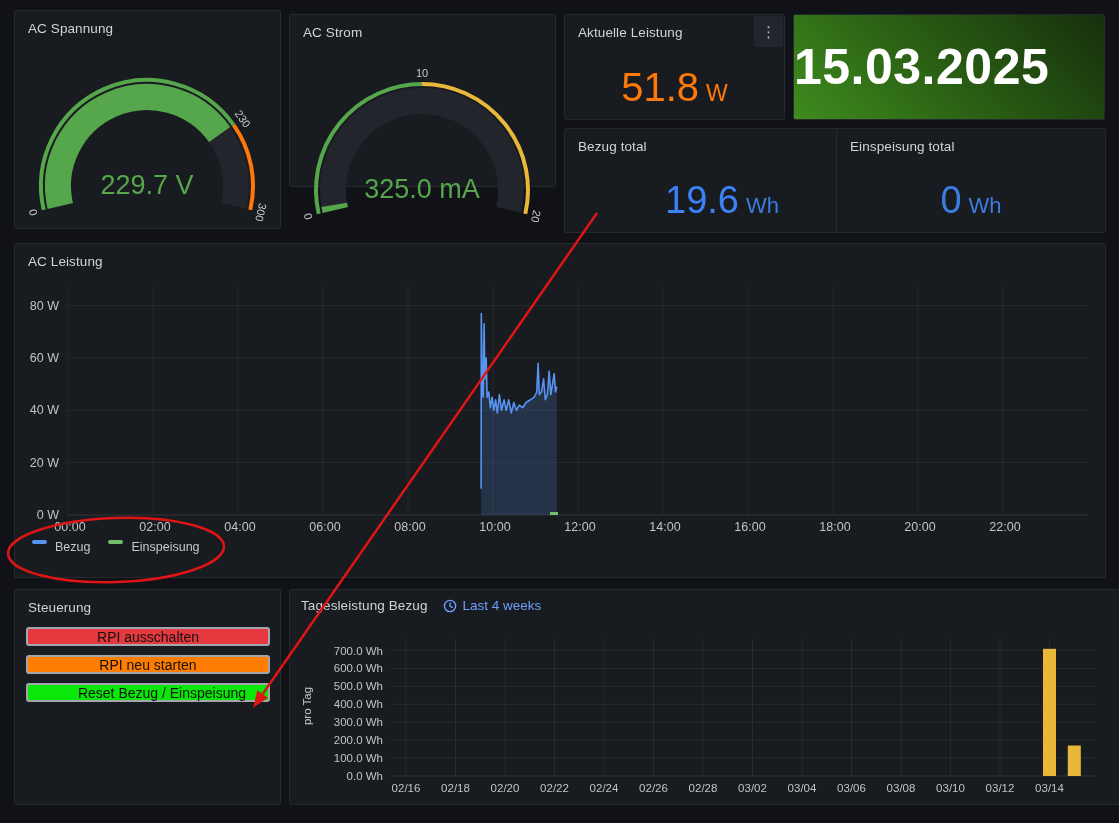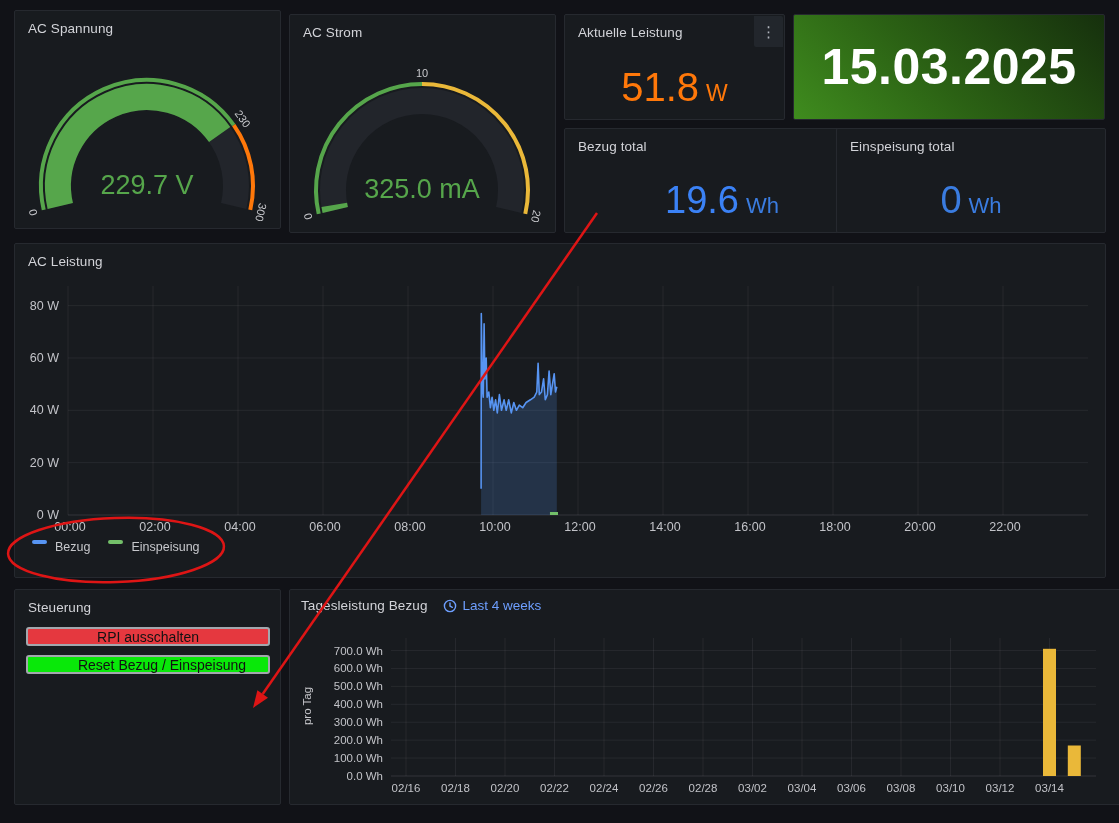--- a/index.html
+++ b/index.html
@@ -22,21 +22,21 @@
   }
   .stat-big { font-weight:500; line-height:1; }
   .stat-unit { font-weight:500; line-height:1; }
   .kebab {
     position:absolute; right:1px; top:1px; width:29px; height:31px;
     background:#22262c; color:#b0b5bd; display:flex; align-items:center;
     justify-content:center; font-size:15px; border-radius:0 2px 0 2px; cursor:pointer;
   }
   .datepanel {
     background:linear-gradient(225deg,#16300d 0%, #2b6114 55%, #3f8c1e 100%);
-    display:flex; align-items:center; justify-content:center;
+    display:flex; align-items:center; justify-content:flex-start;
     border:1px solid #26292f; border-radius:2px; box-sizing:border-box; position:absolute;
   }
   .dateval { color:#ffffff; font-size:50px; font-weight:700; letter-spacing:.5px; }
   .legend {
     position:absolute; left:17px; top:296px; display:flex; gap:18px;
     align-items:center; font-size:12.5px; color:#c7c8cc;
   }
   .legitem { display:flex; align-items:flex-start; gap:8px; cursor:pointer; }
   .legdash { width:15px; height:4px; border-radius:2px; display:inline-block; }
   .btncol { position:absolute; left:11px; right:10px; top:37px; }
@@ -66,21 +66,21 @@
         <path d="M 45.28 195.02 A 89 89 0 0 1 204.66 123.61" stroke="#56A64B" stroke-width="26" fill="none"></path>
         <path d="M 28.72 198.84 A 106 106 0 0 1 218.76 114.10" stroke="#56A64B" stroke-width="4" fill="none"></path>
         <path d="M 218.76 114.10 A 106 106 0 0 1 235.28 198.84" stroke="#FF780A" stroke-width="4" fill="none"></path>
         <text x="18.973072484912706" y="201.09432230388833" fill="#c8c9cd" font-size="11" text-anchor="middle" dominant-baseline="middle" font-family="Liberation Sans, sans-serif" transform="rotate(-103.0 19.0 201.1)">0</text>
         <text x="226.94415599957432" y="108.3546157522631" fill="#c8c9cd" font-size="11" text-anchor="middle" dominant-baseline="middle" font-family="Liberation Sans, sans-serif" transform="rotate(54.9 226.9 108.4)">230</text>
         <text x="245.0269275150873" y="201.09432230388833" fill="#c8c9cd" font-size="11" text-anchor="middle" dominant-baseline="middle" font-family="Liberation Sans, sans-serif" transform="rotate(103.0 245.0 201.1)">300</text>
         <text x="132" y="183" fill="#56A64B" font-size="27" font-weight="500" text-anchor="middle" font-family="Liberation Sans, sans-serif">229.7 V</text>
       </svg>
   </div>
 
-  <div class="panel" style="left:289px;top:14px;width:267px;height:219px">
+  <div class="panel" style="left:289px;top:14px;width:267px;height:173px">
     <div class="ptitle">AC Strom</div>
     <svg class="gauge-svg" id="gauge-strom" width="265" height="217" viewBox="0 0 265 217">
         <path d="M 45.28 195.02 A 89 89 0 1 1 218.72 195.02" stroke="#22252b" stroke-width="26" fill="none"></path>
         <path d="M 45.28 195.02 A 89 89 0 0 1 44.26 189.92" stroke="#56A64B" stroke-width="26" fill="none"></path>
         <path d="M 28.72 198.84 A 106 106 0 0 1 132.00 69.00" stroke="#56A64B" stroke-width="4" fill="none"></path>
         <path d="M 132.00 69.00 A 106 106 0 0 1 235.28 198.84" stroke="#EAB839" stroke-width="4" fill="none"></path>
         <text x="18.973072484912706" y="201.09432230388833" fill="#c8c9cd" font-size="11" text-anchor="middle" dominant-baseline="middle" font-family="Liberation Sans, sans-serif" transform="rotate(-103.0 19.0 201.1)">0</text>
         <text x="132" y="59" fill="#c8c9cd" font-size="11" text-anchor="middle" dominant-baseline="middle" font-family="Liberation Sans, sans-serif" transform="rotate(0.0 132.0 59.0)">10</text>
         <text x="245.0269275150873" y="201.09432230388833" fill="#c8c9cd" font-size="11" text-anchor="middle" dominant-baseline="middle" font-family="Liberation Sans, sans-serif" transform="rotate(103.0 245.0 201.1)">20</text>
         <text x="132" y="183" fill="#56A64B" font-size="27" font-weight="500" text-anchor="middle" font-family="Liberation Sans, sans-serif">325.0 mA</text>
@@ -166,20 +166,21 @@
           <span class="legdash" style="background: rgb(115, 191, 105);"></span>
           <span>Einspeisung</span>
         </span>
       </div>
   </div>
 
   <div class="panel" style="left:14px;top:589px;width:267px;height:216px">
     <div class="ptitle">Steuerung</div>
     <div class="btncol" id="btncol">
         <div class="cbtn" style="background: rgb(229, 56, 63);">RPI ausschalten</div>
+        <div class="cbtn" style="background: rgb(255, 125, 0);">RPI neu starten</div>
         <div class="cbtn" style="background: rgb(9, 232, 9); padding-left: 28px;">Reset Bezug / Einspeisung</div>
       </div>
   </div>
 
   <div class="panel" style="left:289px;top:589px;width:982px;height:216px">
     <div class="trow">
       <span class="ptitle" style="position:static">Tagesleistung Bezug</span>
       <span class="timerange">
         <svg width="14" height="14" viewBox="0 0 14 14">
           <circle cx="7" cy="7" r="5.6" fill="none" stroke="#6e9fff" stroke-width="1.4"></circle>

